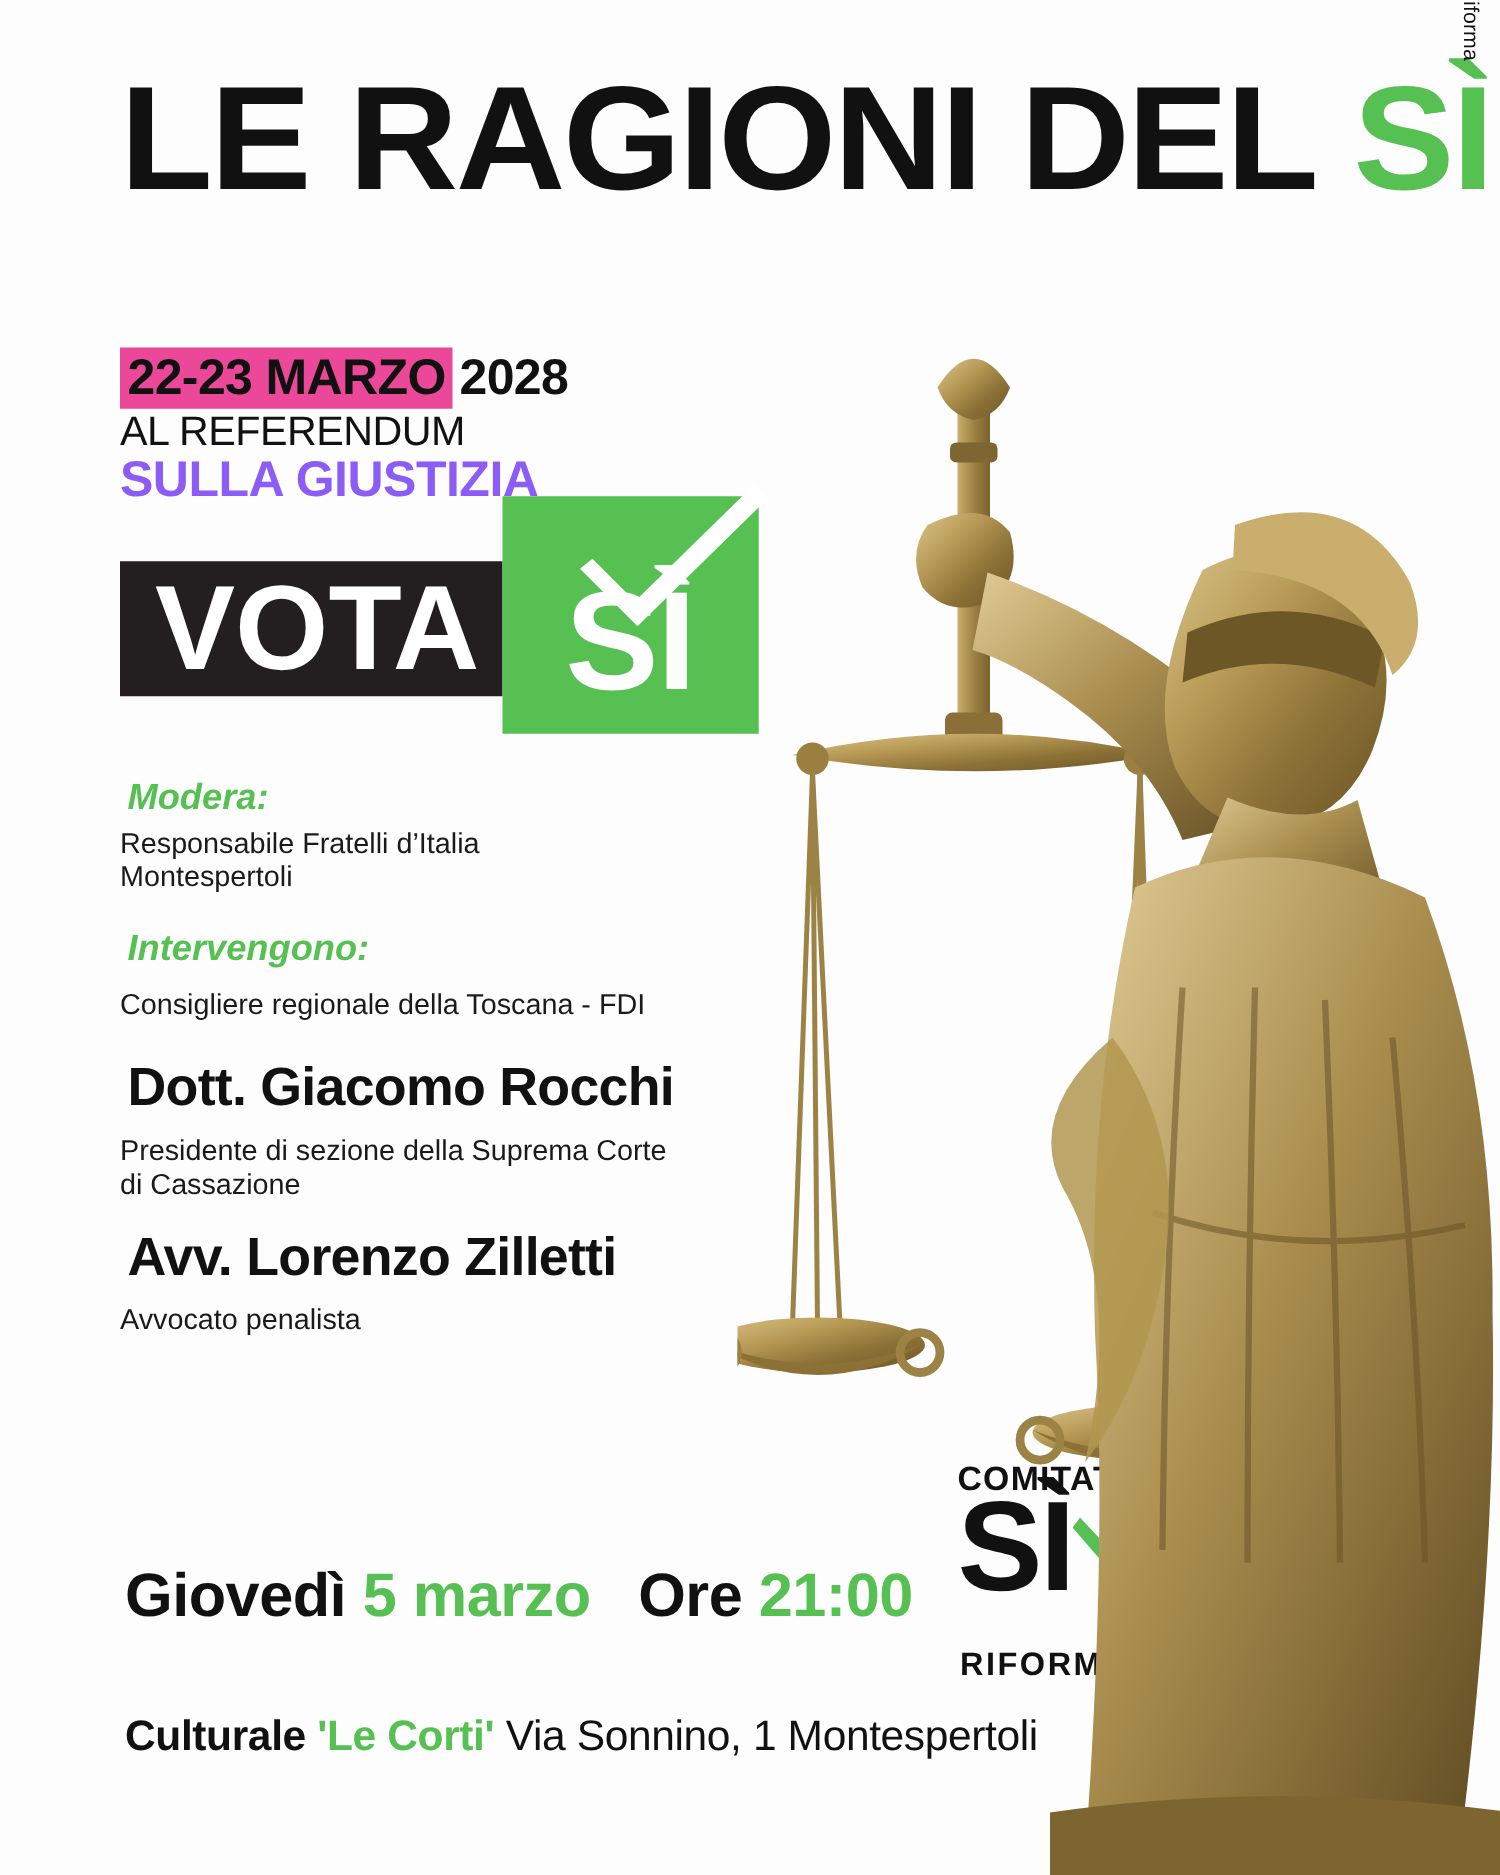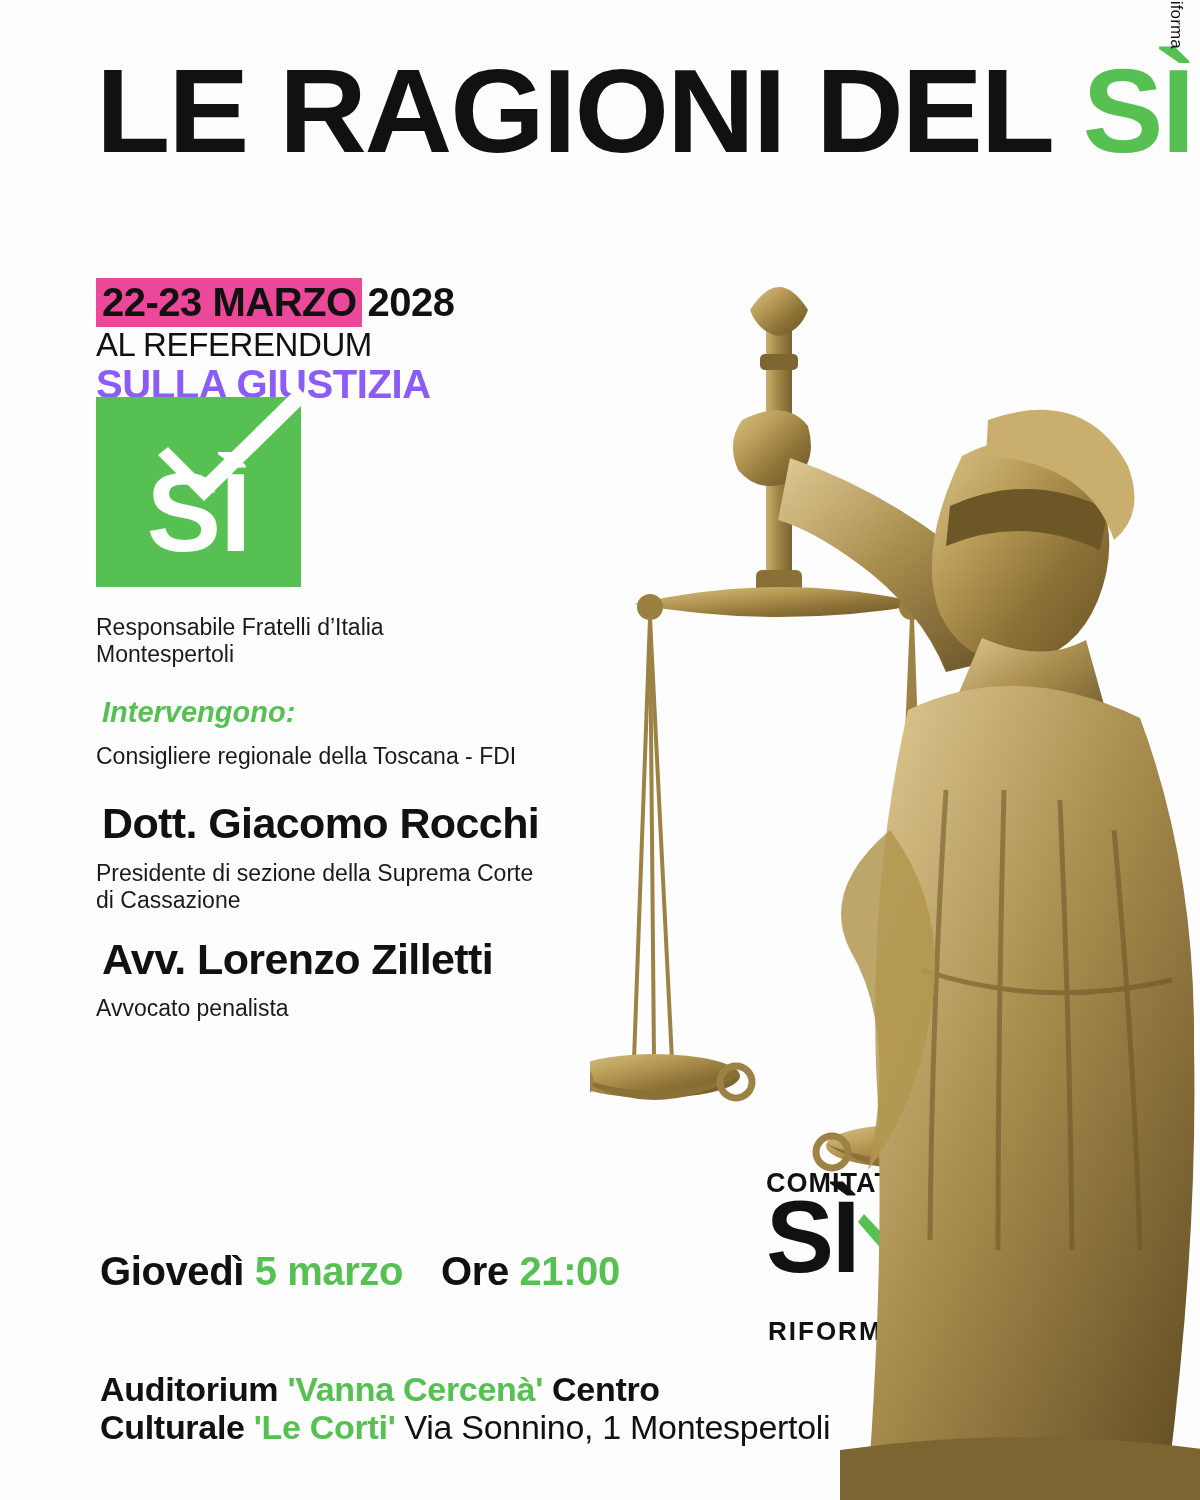--- a/index.html
+++ b/index.html
@@ -161,21 +161,21 @@
   }
   .sp-block { margin-bottom: 4px; }
   .gap-lg { height: 26px; }
   .gap-md { height: 18px; }
 
   
   .when {
     position: absolute;
     left: 100px;
     top: 1249px;
-    font-size: 40px;
+    font-size: 49px;
     font-weight: 900;
     color: #111;
     letter-spacing: -0.4px;
     white-space: nowrap;
   }
   .when .g { color: #56c152; }
   .when .spacer { display: inline-block; width: 38px; }
 
   
   .venue {
@@ -269,31 +269,33 @@
 
   <div class="datebox">
     <div class="date-line">
       <span class="date-hl">22-23 MARZO</span><span class="date-year">2028</span>
     </div>
     <div class="ref-line">AL REFERENDUM</div>
     <div class="ref-line2">SULLA GIUSTIZIA</div>
   </div>
 
   <div class="vota-wrap">
+    <div class="vota-black">VOTA</div>
     <div class="vota-green">
       <svg class="check" viewBox="0 0 150 120">
         <path d="M10 66 L44 100 L140 6 L150 18 L46 120 L0 74 Z" fill="#ffffff"></path>
       </svg>
       <span class="si">SÌ</span>
     </div>
   </div>
 
   <div class="speakers">
 
     <div class="sp-block">
+      <div class="role-label">Modera:</div>
       <div class="sp-desc" style="white-space: pre-line;">Responsabile Fratelli d’Italia
 Montespertoli</div>
     </div>
 
     <div class="role-label" style="margin-top:28px">Intervengono:</div>
 
     <div class="sp-block" style="margin-top:6px">
       <div class="sp-desc" style="margin-top:14px" style2="">Consigliere regionale della Toscana - FDI</div>
     </div>
 
@@ -313,21 +315,20 @@
     </div>
   </div>
 
   <div class="when">
     <span>Giovedì</span>
     <span class="g">5 marzo</span><span class="spacer"></span><span>Ore</span>
     <span class="g">21:00</span>
   </div>
 
   <div class="venue">
-    <div><span>Auditorium </span><span class="g">'Vanna Cercenà'</span><span> Centro</span></div>
     <div><span>Culturale </span><span class="g">'Le Corti'</span><span class="light"> Via Sonnino, 1 Montespertoli</span></div>
   </div>
 
   <div class="credit">Committente responsabile: Comitao Si Riforma</div>
 
   <div class="comitato">
     <div class="top">COMITATO</div>
     <svg class="logocheck" viewBox="0 0 118 104">
       <path d="M6 52 L36 84 L108 2 L118 14 L38 104 L0 60 Z" fill="#56c152"></path>
     </svg>

